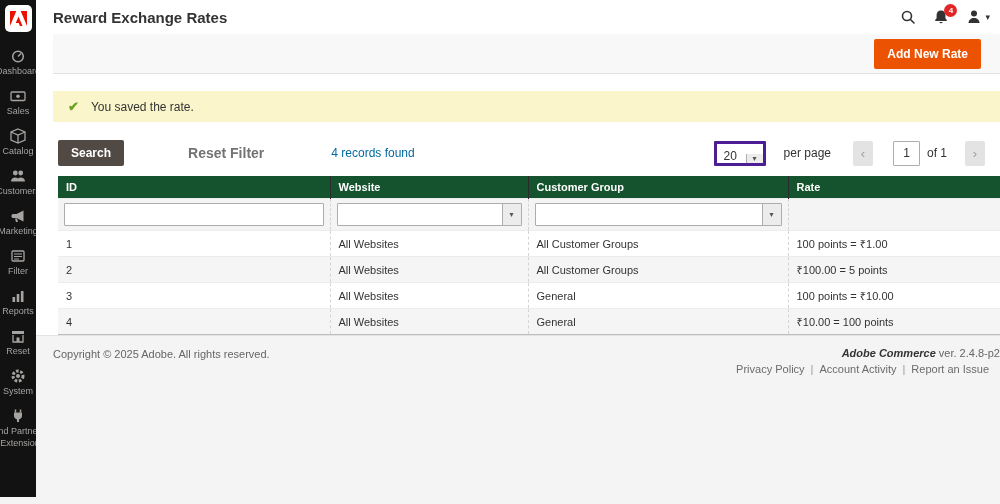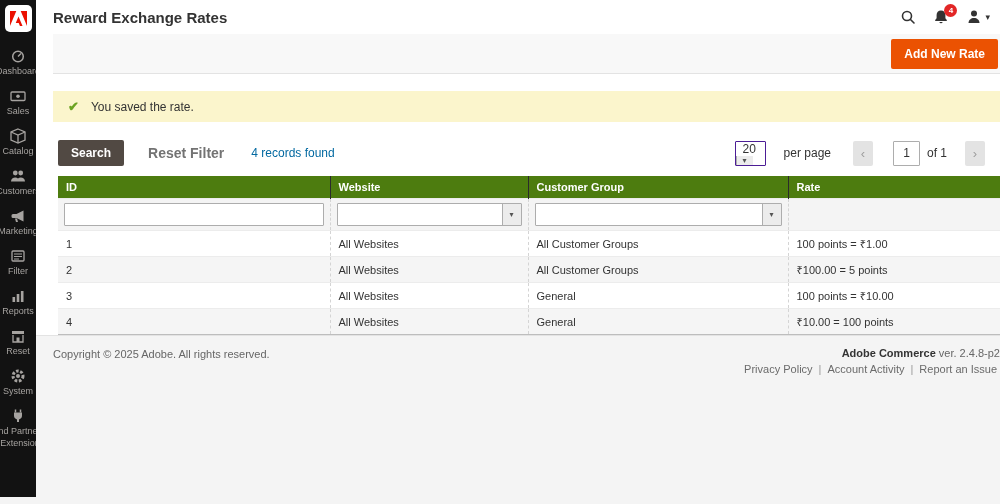--- a/index.html
+++ b/index.html
@@ -25,52 +25,52 @@
   .page-header { height:34px; display:flex; align-items:center; background:#fff; flex-shrink:0; }
   .page-title { margin-left:17px; font-size:15px; font-weight:bold; color:#333; }
   .header-actions { margin-left:auto; margin-right:10px; display:flex; align-items:center; gap:17px; }
   .hicon { position:relative; display:flex; align-items:center; cursor:pointer; }
   .badge { position:absolute; top:-5px; right:-8px; min-width:13px; height:13px; background:#e22626;
     border-radius:7px; color:#fff; font-size:8px; font-weight:bold; display:flex;
     align-items:center; justify-content:center; padding:0 2px; }
   .acct-caret { font-size:9px; color:#333; margin-left:3px; }
 
   .toolbar { margin-left:17px; height:40px; background:#f8f8f8; border-bottom:1px solid #e3e3e3;
-    display:flex; align-items:center; justify-content:flex-end; padding-right:2px; flex-shrink:0; }
+    display:flex; align-items:center; justify-content:flex-end; padding-right:19px; flex-shrink:0; }
   .btn-primary { background:#eb5202; color:#fff; font-weight:bold; font-size:12px;
     padding:8px 13px; border:none; border-radius:2px; cursor:pointer; }
 
   .message-success { margin:17px 0 0 17px; background:#fbf5cc; padding:8px 12px;
     font-size:12px; color:#333; display:flex; align-items:center; flex-shrink:0; }
   .check { color:#6ca322; font-weight:bold; font-size:13px; margin:0 12px 0 3px; }
 
-  .controls { margin:18px 15px 10px 22px; display:flex; align-items:center; flex-shrink:0; }
+  .controls { margin:18px 15px 10px 22px; display:flex; align-items:center; flex-shrink:0;gap:40px; }
   .btn-search { background:#514943; color:#fff; font-weight:bold; font-size:12px;
     padding:6px 13px; border:none; border-radius:2px; cursor:pointer; }
   .reset-link { color:#737373; font-size:14px; font-weight:600; margin-left:24px; cursor:pointer; text-decoration:none; }
   .records { font-size:12px; color:#0369a1; margin-left:27px; }
   .pager { margin-left:auto; display:flex; align-items:center; }
-  .fselect { display:flex; align-items:flex-start; border:1px solid #4c1d95; border-radius:1px;
-    background:#fff; height:25px; cursor:pointer;flex-direction:column; }
+  .fselect { display:flex; align-items:flex-end; border:3px solid #4c1d95; border-radius:1px;
+    background:#fff; height:25px; cursor:pointer; }
   .fselect .val { width:29px; display:flex; align-items:center; padding-left:7px; font-size:12px; color:#333; }
   .fselect .caret-seg { width:17px; border-left:1px solid #adadad; background:#ececec;
     display:flex; align-items:center; justify-content:center; font-size:8px; color:#555; }
   .per-page { font-size:12px; color:#333; margin:0 22px 0 18px; }
   .page-btn { width:20px; height:25px; background:#e3e3e3; border-radius:2px; color:#9e9e9e;
     font-size:13px; display:flex; align-items:center; justify-content:center; cursor:default; }
   .page-btn.prev { margin-right:20px; }
   .page-input { width:27px; height:25px; border:1px solid #adadad; border-radius:1px;
     text-align:center; font-size:12px; color:#333; margin-right:7px; }
   .of-label { font-size:12px; color:#333; margin-right:18px; }
 
   
   .grid-wrap { margin-left:22px; flex-shrink:0; }
   table { border-collapse:collapse; table-layout:fixed; width:942px; border-bottom:1px solid #bdbdbd; }
   col.c-id{width:272px} col.c-web{width:198px} col.c-grp{width:260px} col.c-rate{width:212px}
-  thead th { background:#4d7c0f; color:#fff; font-size:11px; font-weight:bold; text-align:left;
+  thead th { background:#14532d; color:#fff; font-size:11px; font-weight:bold; text-align:left;
     padding:5px 8px; border-right:1px solid #2b2b2b; cursor:pointer; }
   thead th:last-child { border-right:none; }
   tr.filter-row td { background:#f4f4f4; padding:4px 6px; }
   tbody td { font-size:11px; color:#333; padding:5px 8px; }
   tbody td + td, tr.filter-row td + td { border-left:1px dashed #d4d4d4; }
   tbody tr.odd  { background:#fff; }
   tbody tr.even { background:#f5f5f5; }
   tbody tr { border-top:1px solid #ececec; cursor:pointer; }
   .flt-input { width:100%; height:23px; border:1px solid #adadad; border-radius:1px; background:#fff;
     font-size:11px; padding:0 5px; }
@@ -79,22 +79,22 @@
   .flt-select .val { flex:1; }
   .flt-select .caret-seg { width:19px; border-left:1px solid #adadad; background:#ececec;
     display:flex; align-items:center; justify-content:center; font-size:8px; color:#555; }
 
   
   .footer { flex:1; background:#f4f4f4; border-top:1px solid #e3e3e3; position:relative;
     padding:12px 0 0 17px; }
   .copyright { font-size:11px; color:#666; }
   .footer-right { position:absolute; top:11px; right:0; text-align:right; }
   .ver-line { font-size:11px; color:#666; white-space:nowrap; }
-  .ver-line .brand { font-weight:bold; color:#333; }
-  .footer-links { margin-top:4px; font-size:11px; color:#6b6b6b; padding-right:3px; }
+  .ver-line .brand { font-weight:bold; color:#333;font-style:italic; }
+  .footer-links { margin-top:4px; font-size:11px; color:#6b6b6b; padding-right:11px; }
   .footer-links a { color:#6b6b6b; text-decoration:none; cursor:pointer; }
   .footer-links .sep { color:#9a9a9a; margin:0 6px; }
 </style>
 </head>
 <body>
 
 <div class="app">
 
   <aside class="sidebar">
     <div class="logo">

